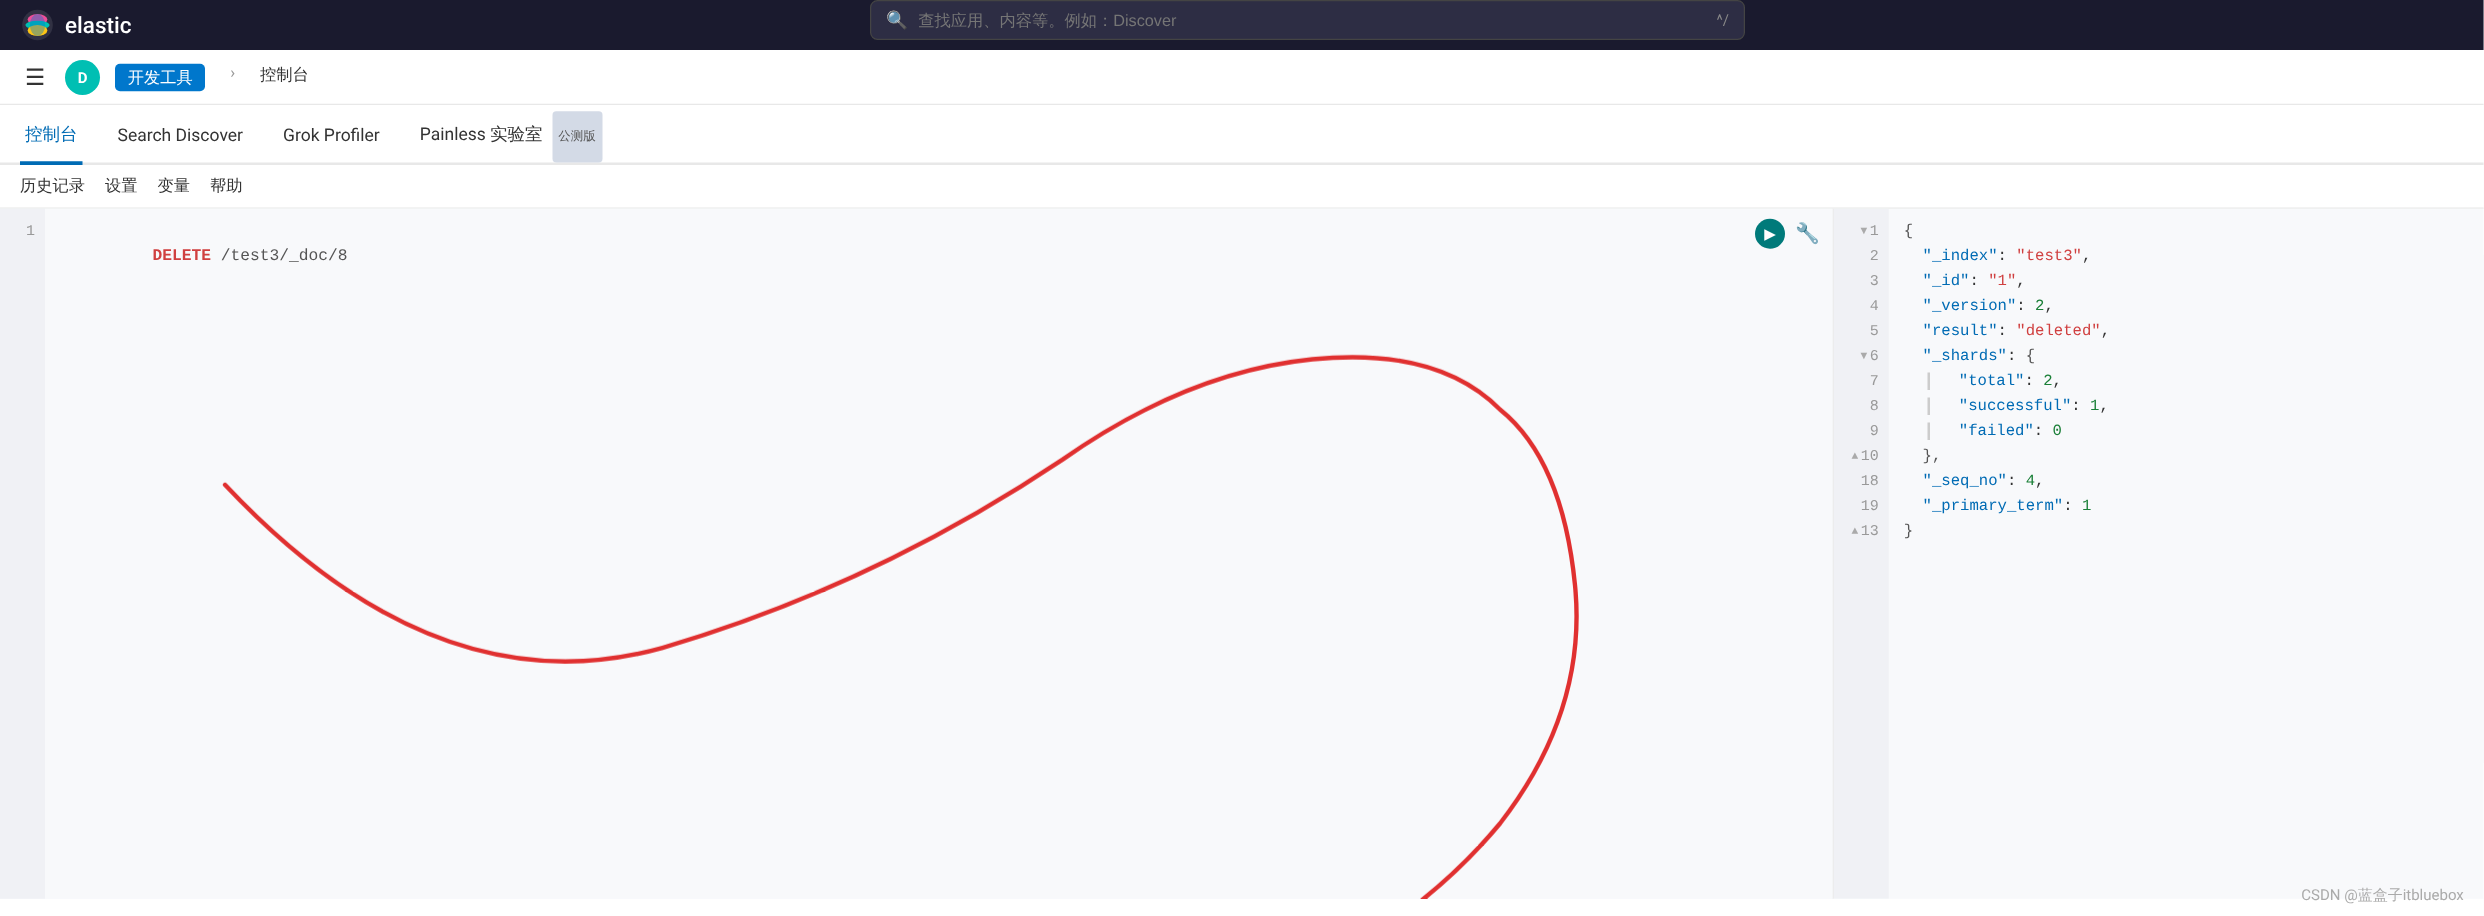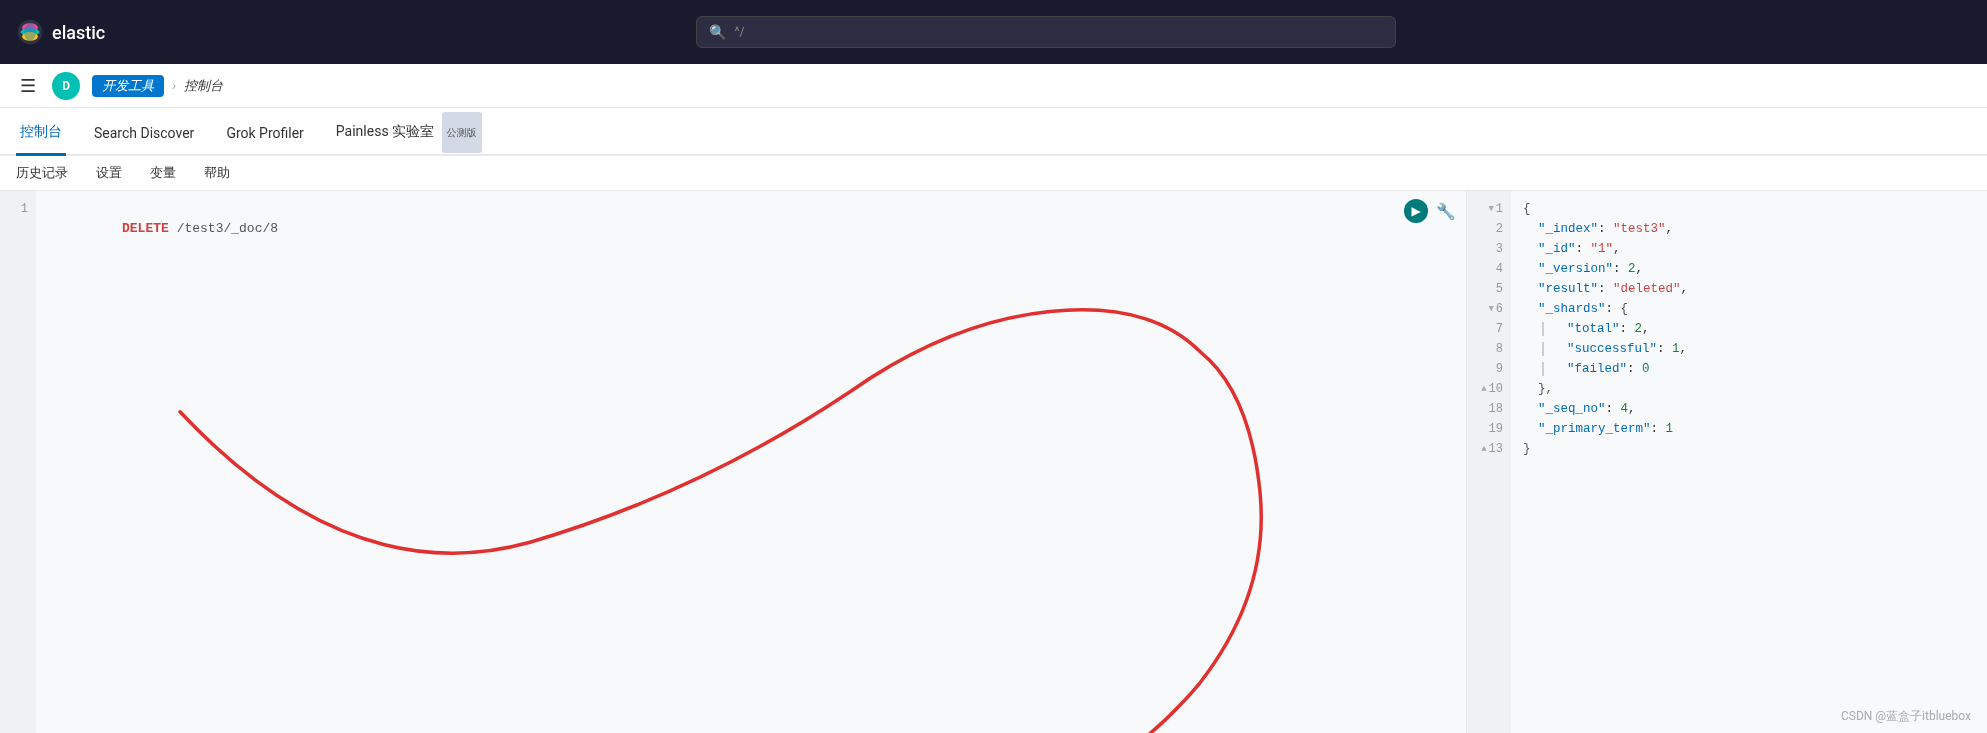--- a/index.html
+++ b/index.html
@@ -1,23 +1,22 @@
 <!DOCTYPE html>
 <html><head>
   <meta charset="utf-8">
   <style>
     * { margin: 0; padding: 0; box-sizing: border-box; }
     body { font-family: -apple-system, BlinkMacSystemFont, 'Segoe UI', Roboto, sans-serif; background: #fff; color: #333; height: 733px; overflow: hidden; }
 
     
     .navbar {
       background: #1a1a2e;
-      height: 64px;
-      display: flex;
-      align-items: center;
+      height: 40px;
+      display: flex;
       padding: 0 16px;
       gap: 16px;
     }
     .elastic-logo {
       display: flex;
       align-items: center;
       gap: 8px;
     }
     .elastic-logo-icon {
       width: 28px;
@@ -79,23 +78,22 @@
       border-radius: 50%;
       display: flex;
       align-items: center;
       justify-content: center;
       color: #fff;
       font-size: 12px;
       font-weight: bold;
     }
     .breadcrumb {
       display: flex;
-      align-items: center;
-      gap: 8px;
-      font-style: italic;
+      align-items: flex-start;
+      gap: 20px;
     }
     .breadcrumb-item {
       background: #0077cc;
       color: #fff;
       padding: 2px 10px;
       border-radius: 4px;
       font-size: 13px;
     }
     .breadcrumb-separator {
       color: #999;
@@ -136,21 +134,21 @@
       padding: 15px 5px;
       border-radius: 3px;
       margin-left: 4px;
     }
 
     
     .toolbar {
       display: flex;
       align-items: center;
       padding: 8px 16px;
-      gap: 28px;
+      gap: 16px;
       border-bottom: 1px solid #e8e8e8;
     }
     .toolbar-item {
       font-size: 13px;
       color: #333;
       cursor: pointer;
     }
 
     
     .main-area {
@@ -308,20 +306,21 @@
       <circle cx="16" cy="16" r="14" fill="#fff" opacity="0.1"></circle>
       <ellipse cx="16" cy="11" rx="9" ry="5" fill="#f04e98"></ellipse>
       <ellipse cx="16" cy="16" rx="11" ry="4" fill="#00bfb3"></ellipse>
       <ellipse cx="16" cy="21" rx="9" ry="5" fill="#fec514"></ellipse>
       <ellipse cx="16" cy="16" rx="7" ry="10" fill="#07c" opacity="0.4"></ellipse>
     </svg>
     <span class="elastic-text">elastic</span>
   </div>
   <div class="search-bar">
     <span style="color:#888; font-size:14px;">🔍</span>
+    <input type="text" style="color: rgb(170, 170, 170); font-size: 13px;" placeholder="查找应用、内容等。例如：Discover">
     <span class="search-shortcut">^/</span>
   </div>
 </div>
 
 <div class="secondary-nav">
   <button class="hamburger-btn">☰</button>
   <div class="user-avatar">D</div>
   <div class="breadcrumb">
     <span class="breadcrumb-item">开发工具</span>
     <span class="breadcrumb-separator">›</span>

